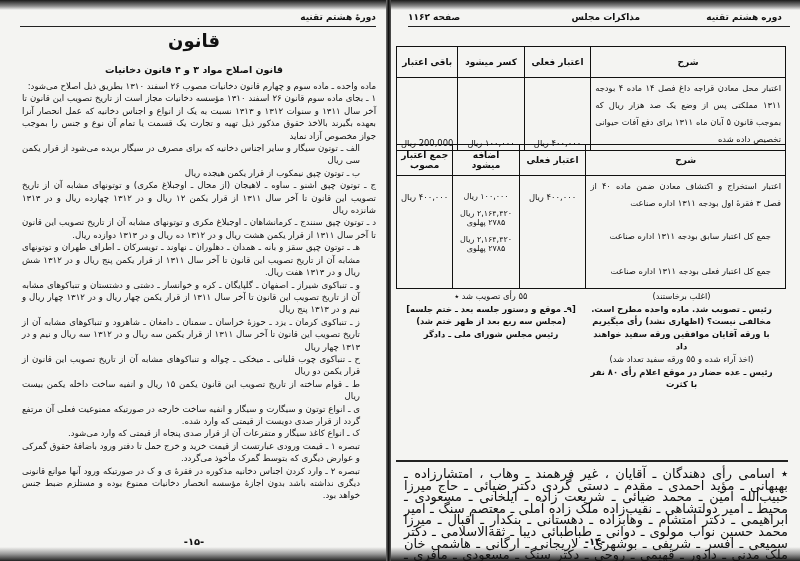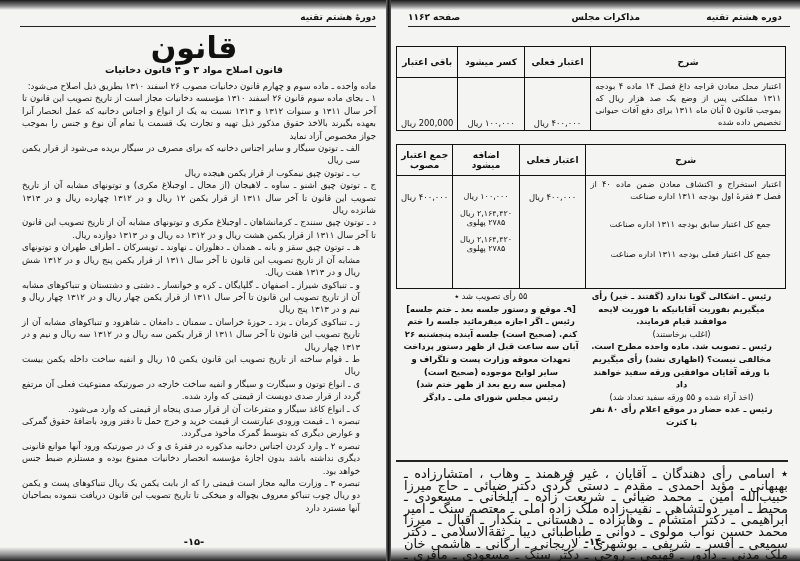--- a/index.html
+++ b/index.html
@@ -6,30 +6,30 @@
   body{width:800px;height:561px;overflow:hidden;background:#111;font-family:"DejaVu Sans",sans-serif;}
   .spread{position:relative;width:800px;height:561px;background:#f4f4f2;overflow:hidden;}
   .topshadow{position:absolute;left:0;top:0;width:800px;height:10px;background:linear-gradient(#1a1a1a,#888 60%,rgba(244,244,242,0));}
   .bottomshadow{position:absolute;left:0;bottom:0;width:800px;height:14px;background:linear-gradient(rgba(244,244,242,0),#999 50%,#222);}
   .spine{position:absolute;left:386px;top:0;width:5px;height:561px;background:linear-gradient(90deg,#777,#111 50%,#555);}
   .page{position:absolute;top:0;height:561px;direction:rtl;color:#111;}
   .page.left{left:8px;width:372px;}
   .page.right{left:396px;width:398px;}
   .hdr{position:absolute;top:10px;left:12px;right:4px;height:16px;border-bottom:1.5px solid #222;font-size:9px;font-weight:bold;}
   .hdr span{position:absolute;top:2px;}
-  .title{position:absolute;top:30px;left:0;right:0;text-align:center;font-size:30px;font-weight:bold;}
+  .title{position:absolute;top:30px;left:0;right:0;text-align:center;font-size:18px;font-weight:bold;}
   .subtitle{position:absolute;top:64px;left:0;right:0;text-align:center;font-size:9.5px;font-weight:bold;}
   .body{position:absolute;top:80px;right:4px;left:14px;font-size:8.6px;line-height:12.4px;text-align:justify;}
   .body p{margin:0;}
   .body p.ind{padding-right:16px;}
   .pgnum{position:absolute;bottom:14px;left:0;right:0;text-align:center;font-size:10px;font-weight:bold;}
   table.budget{position:absolute;border-collapse:collapse;direction:rtl;font-size:8.4px;}
   table.budget td,table.budget th{border:1.3px solid #111;padding:2px 4px;vertical-align:bottom;}
   table.budget th{font-weight:bold;text-align:center;vertical-align:middle;height:26px;font-size:9px;}
-  .desc{text-align:justify;line-height:12px;}
+  .desc{text-align:justify;line-height:17px;}
   .amt{text-align:center;white-space:nowrap;}
   .cell-stack div{margin:2px 0 8px;text-align:center;}
   .proc{position:absolute;font-size:8.4px;line-height:12.6px;text-align:center;}
   .proc p{margin:0;}
   .proc .b{font-weight:bold;}
   .rule{position:absolute;height:1.5px;background:#222;}
   .voters{position:absolute;top:468px;left:8px;right:6px;font-size:13px;line-height:11.6px;text-align:justify;}
 </style>
 </head>
 <body>
@@ -47,26 +47,26 @@
     <div class="body">
       <p>ماده واحده ـ ماده سوم و چهارم قانون دخانیات مصوب ۲۶ اسفند ۱۳۱۰ بطریق ذیل اصلاح می‌شود:</p>
       <p>۱ ـ بجای ماده سوم قانون ۲۶ اسفند ۱۳۱۰ مؤسسه دخانیات مجاز است از تاریخ تصویب این قانون تا آخر سال ۱۳۱۱ و سنوات ۱۳۱۲ و ۱۳۱۳ نسبت به یک از انواع و اجناس دخانیه که عمل انحصار آنرا بعهده بگیرند بالاخذ حقوق مذکور ذیل تهیه و تجارت یک قسمت یا تمام آن نوع و جنس را بموجب جواز مخصوص آزاد نماید</p>
       <p class="ind">الف ـ توتون سیگار و سایر اجناس دخانیه که برای مصرف در سیگار بریده می‌شود از قرار یکمن سی ریال</p>
       <p class="ind">ب ـ توتون چپق نیمکوب از قرار یکمن هیجده ریال</p>
       <p>ج ـ توتون چپق اشنو ـ ساوه ـ لاهیجان (از محال ـ اوجبلاغ مکری) و توتونهای مشابه آن از تاریخ تصویب این قانون تا آخر سال ۱۳۱۱ از قرار یکمن ۱۲ ریال و در ۱۳۱۲ چهارده ریال و در ۱۳۱۳ شانزده ریال</p>
       <p>د ـ توتون چپق سنندج ـ کرمانشاهان ـ اوجبلاغ مکری و توتونهای مشابه آن از تاریخ تصویب این قانون تا آخر سال ۱۳۱۱ از قرار یکمن هشت ریال و در ۱۳۱۲ ده ریال و در ۱۳۱۳ دوازده ریال.</p>
       <p class="ind">هـ ـ توتون چپق سقز و بانه ـ همدان ـ دهلوران ـ نهاوند ـ تویسرکان ـ اطراف طهران و توتونهای مشابه آن از تاریخ تصویب این قانون تا آخر سال ۱۳۱۱ از قرار یکمن پنج ریال و در ۱۳۱۲ شش ریال و در ۱۳۱۳ هفت ریال.</p>
       <p class="ind">و ـ تنباکوی شیراز ـ اصفهان ـ گلپایگان ـ کره و خوانسار ـ دشتی و دشتستان و تنباکوهای مشابه آن از تاریخ تصویب این قانون تا آخر سال ۱۳۱۱ از قرار یکمن چهار ریال و در ۱۳۱۲ چهار ریال و نیم و در ۱۳۱۳ پنج ریال</p>
       <p class="ind">ز ـ تنباکوی کرمان ـ یزد ـ حوزهٔ خراسان ـ سمنان ـ دامغان ـ شاهرود و تنباکوهای مشابه آن از تاریخ تصویب این قانون تا آخر سال ۱۳۱۱ از قرار یکمن سه ریال و در ۱۳۱۲ سه ریال و نیم و در ۱۳۱۳ چهار ریال</p>
+      <p class="ind">ح ـ تنباکوی چوب قلیانی ـ میخکی ـ چواله و تنباکوهای مشابه آن از تاریخ تصویب این قانون از قرار یکمن دو ریال</p>
       <p class="ind">ط ـ قوام ساخته از تاریخ تصویب این قانون یکمن ۱۵ ریال و انفیه ساخت داخله یکمن بیست ریال</p>
       <p class="ind">ی ـ انواع توتون و سیگارت و سیگار و انفیه ساخت خارجه در صورتیکه ممنوعیت فعلی آن مرتفع گردد از قرار صدی دویست از قیمتی که وارد شده.</p>
       <p class="ind">ک ـ انواع کاغذ سیگار و متفرعات آن از قرار صدی پنجاه از قیمتی که وارد می‌شود.</p>
       <p class="ind">تبصره ۱ ـ قیمت ورودی عبارتست از قیمت خرید و خرج حمل تا دفتر ورود باضافهٔ حقوق گمرکی و عوارض دیگری که بتوسط گمرک مأخوذ می‌گردد.</p>
       <p class="ind">تبصره ۲ ـ وارد کردن اجناس دخانیه مذکوره در فقرهٔ ی و ک در صورتیکه ورود آنها موانع قانونی دیگری نداشته باشد بدون اجازهٔ مؤسسه انحصار دخانیات ممنوع بوده و مستلزم ضبط جنس خواهد بود.</p>
-      <p class="ind">تبصره ۳ ـ وزارت مالیه مجاز است قیمتی را که از بابت یکمن یک ریال تنباکوهای پست و یکمن دو ریال چوب تنباکو معروف بچواله و میخکی تا تاریخ تصویب این قانون دریافت ننموده بصاحبان آنها مسترد دارد</p>
     </div>
     <div class="pgnum">-۱۵-</div>
   </div>
 
   <div class="spine"></div>
 
   <div class="page right">
     <div class="hdr">
       <span style="right:8px;">دوره هشتم تقنیه</span>
       <span style="right:150px;">مذاکرات مجلس</span>
@@ -109,31 +109,29 @@
           <div>۱۰۰,۰۰۰ ریال</div>
           <div>۲,۱۶۴,۴۲۰ ریال ۲۷۸۵ پهلوی</div>
           <div>۲,۱۶۴,۴۲۰ ریال ۲۷۸۵ پهلوی</div>
         </td>
         <td class="amt" style="vertical-align:top;padding-top:16px;">۴۰۰,۰۰۰ ریال</td>
       </tr>
     </tbody>
       </table>
 
     <div class="proc" style="top:290px;right:20px;width:185px;">
-      <p class="b">رئیس ـ اشکالی گویا ندارد (گفتند ـ خیر) رأی میگیریم بفوریت آقایانیکه با فوریت لایحه موافقند قیام فرمایند.</p>
       <p>(اغلب برخاستند)</p>
       <p class="b">رئیس ـ تصویب شد. ماده واحده مطرح است. مخالفی نیست؟ (اظهاری نشد) رأی میگیریم با ورقه آقایان موافقین ورقه سفید خواهند داد</p>
       <p>(اخذ آراء شده و ۵۵ ورقه سفید تعداد شد)</p>
       <p class="b">رئیس ـ عده حضار در موقع اعلام رأی ۸۰ نفر با کثرت</p>
     </div>
 
     <div class="proc" style="top:290px;right:214px;width:178px;">
       <p>۵۵ رأی تصویب شد ٭</p>
       <p class="b">[۹ـ موقع و دستور جلسه بعد ـ ختم جلسه]</p>
-      <p class="b">رئیس ـ اگر اجازه میفرمائید جلسه را ختم کنم. (صحیح است) جلسه آینده پنجشنبه ۲۶ آبان سه ساعت قبل از ظهر دستور پرداخت تعهدات معوقه وزارت پست و تلگراف و سایر لوایح موجوده (صحیح است)</p>
       <p class="b">(مجلس سه ربع بعد از ظهر ختم شد)</p>
       <p class="b">رئیس مجلس شورای ملی ـ دادگر</p>
     </div>
 
     <div class="rule" style="top:460px;left:0;right:6px;"></div>
     <div class="voters">٭ اسامی رأی دهندگان ـ آقایان ، غیر فرهمند ـ وهاب ، امتشارزاده ـ بهبهانی ـ مؤید احمدی ـ مقدم ـ دستی گردی دکتر ضیائی ـ حاج میرزا حبیب‌الله امین ـ محمد ضیائی ـ شریعت زاده ـ ایلخانی ـ مسعودی ـ محیط ـ امیر دولتشاهی ـ نقیب‌زاده ملک زاده آملی ـ معتصم سنگ ـ امیر ابراهیمی ـ دکتر امتشام ـ وهابزاده ـ دهستانی ـ بنکدار ـ اقبال ـ میرزا محمد حسین نواب مولوی ـ دوانی ـ طباطبائی دیبا ـ ثقة‌الاسلامی ـ دکتر سمیعی ـ افسر ـ شریفی ـ بوشهری ـ لاریجانی ـ ارگانی ـ هاشمی خان ملک مدنی ـ دادور ـ قهیمی ـ روحی ـ دکتر سنگ ـ مسعودی ـ مافری ـ ابوالحسنخان پیرنیا ـ محمد علی میرزا دولتشاهی ـ ازدی علیخان زنگنه ـ مهرابیان ـ گرگان ـ آخوند یار علی ـ یونس آقا وهابزاده ـ فرحی ـ امیر تیمور ـ سید مرتضی وثوق ـ دکتر قلیان</div>
     <div class="pgnum">-۱۴-</div>
   </div>
 </div>
 

